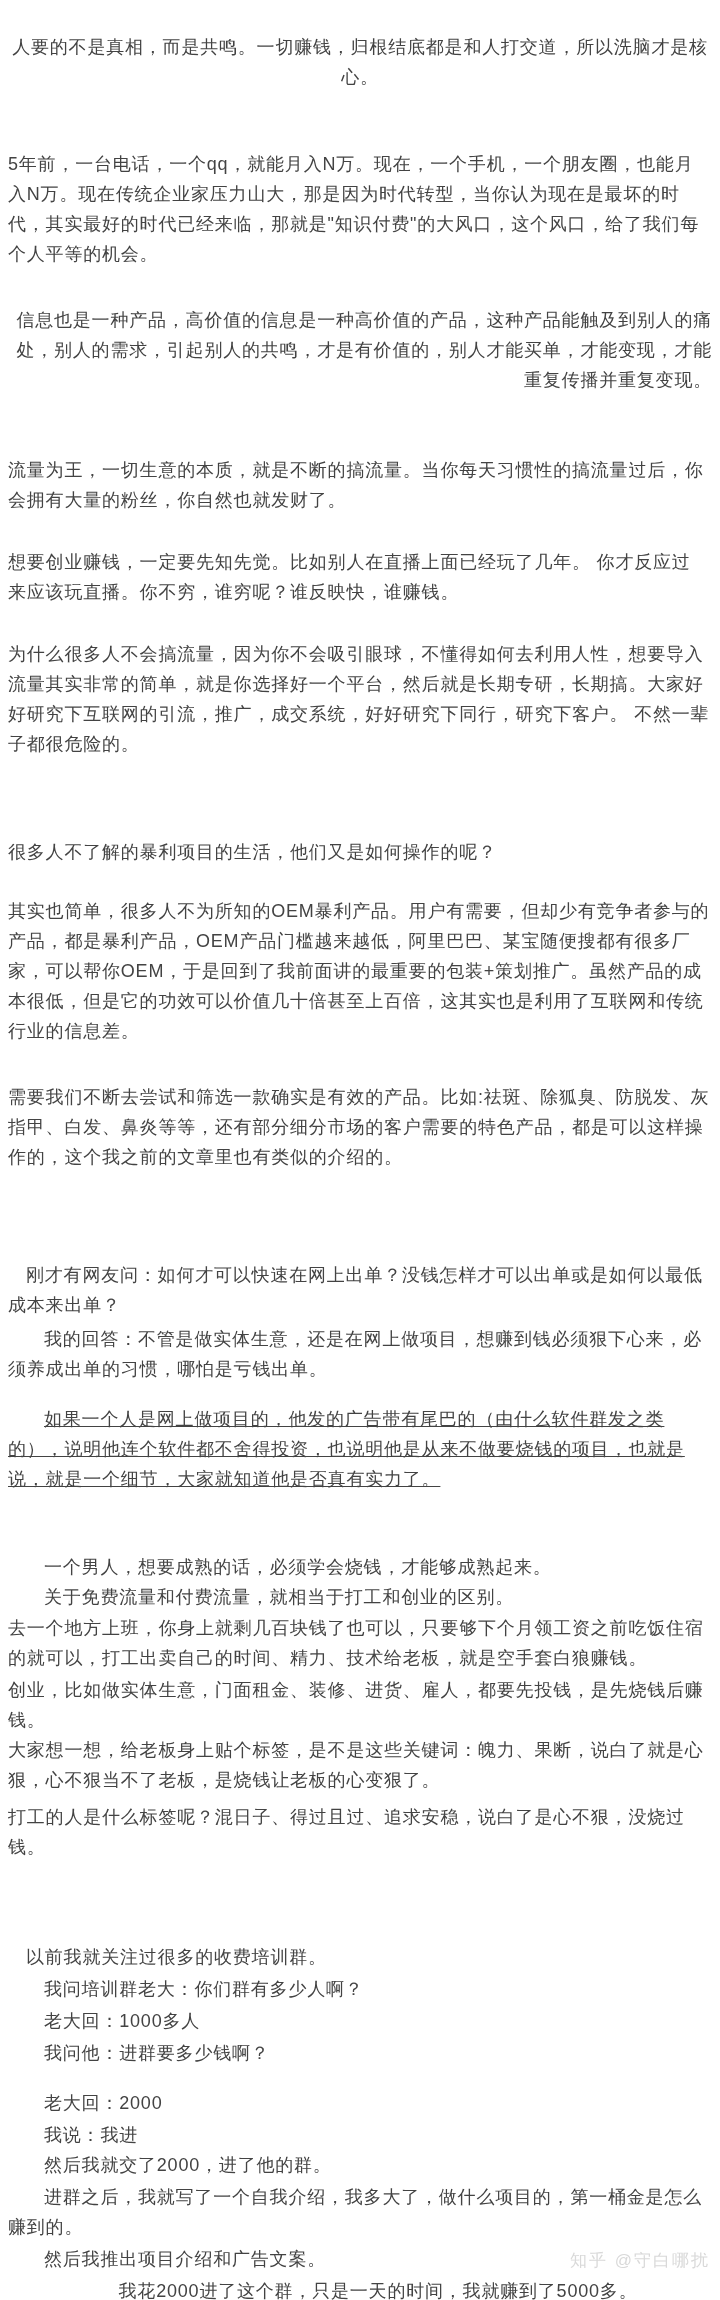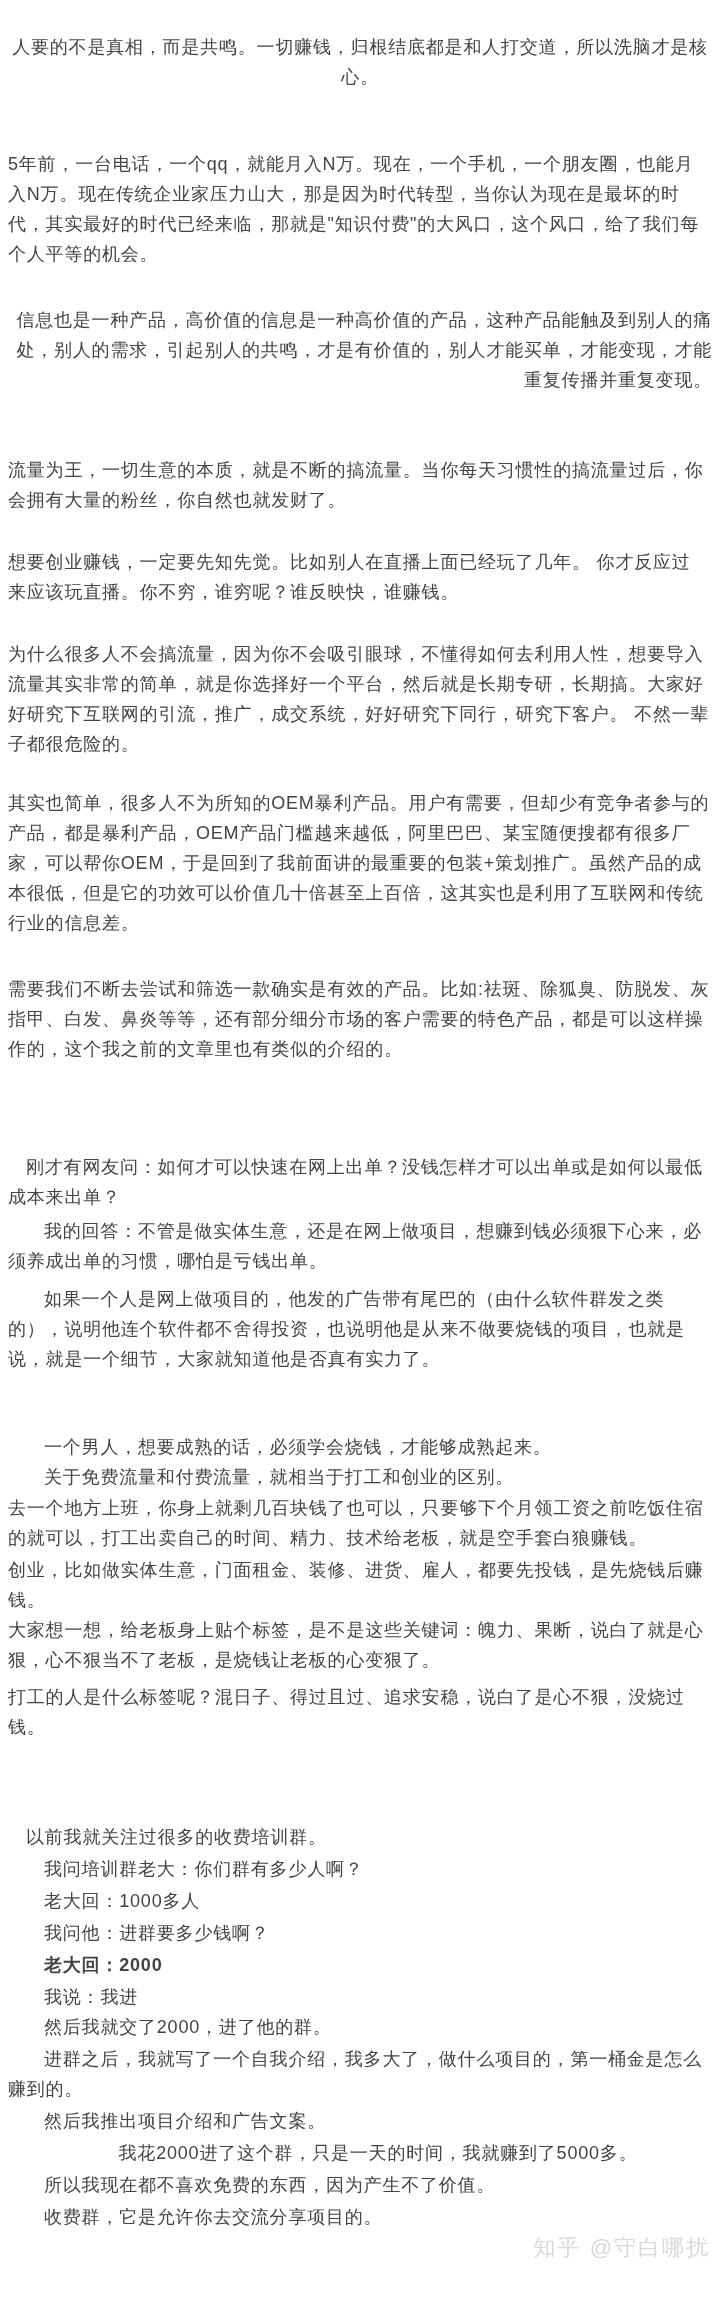--- a/index.html
+++ b/index.html
@@ -18,54 +18,55 @@
     color: #434343;
   }
   .para {
     margin: 0;
     text-align: left;
     word-break: break-all;
   }
   .watermark {
     position: absolute;
     right: 10px;
-    bottom: 37px;
-    font-size: 22px;
+    bottom: 28px;
+    font-size: 17px;
     letter-spacing: 2px;
     color: #d9d9d9;
     user-select: none;
     text-align: center;
   }
 </style>
 </head>
 <body style="background: rgb(255, 255, 255);">
 
 <main id="article" style="color: rgb(67, 67, 67);">
     <p class="para" style="margin-top: 0px; text-indent: 0em; text-align: center;">人要的不是真相，而是共鸣。一切赚钱，归根结底都是和人打交道，所以洗脑才是核心。</p>
     <p class="para" style="margin-top: 57px; text-indent: 0em;">5年前，一台电话，一个qq，就能月入N万。现在，一个手机，一个朋友圈，也能月入N万。现在传统企业家压力山大，那是因为时代转型，当你认为现在是最坏的时代，其实最好的时代已经来临，那就是"知识付费"的大风口，这个风口，给了我们每个人平等的机会。</p>
     <p class="para" style="margin-top: 36px; text-indent: 0em; text-align: right;">信息也是一种产品，高价值的信息是一种高价值的产品，这种产品能触及到别人的痛处，别人的需求，引起别人的共鸣，才是有价值的，别人才能买单，才能变现，才能重复传播并重复变现。</p>
     <p class="para" style="margin-top: 60px; text-indent: 0em;">流量为王，一切生意的本质，就是不断的搞流量。当你每天习惯性的搞流量过后，你会拥有大量的粉丝，你自然也就发财了。</p>
     <p class="para" style="margin-top: 32px; text-indent: 0em;">想要创业赚钱，一定要先知先觉。比如别人在直播上面已经玩了几年。 你才反应过 来应该玩直播。你不穷，谁穷呢？谁反映快，谁赚钱。</p>
     <p class="para" style="margin-top: 32px; text-indent: 0em;">为什么很多人不会搞流量，因为你不会吸引眼球，不懂得如何去利用人性，想要导入流量其实非常的简单，就是你选择好一个平台，然后就是长期专研，长期搞。大家好好研究下互联网的引流，推广，成交系统，好好研究下同行，研究下客户。 不然一辈子都很危险的。</p>
+    <p class="para" style="margin-top: 78px; text-indent: 0em;">很多人不了解的暴利项目的生活，他们又是如何操作的呢？</p>
     <p class="para" style="margin-top: 29px; text-indent: 0em;">其实也简单，很多人不为所知的OEM暴利产品。用户有需要，但却少有竞争者参与的产品，都是暴利产品，OEM产品门槛越来越低，阿里巴巴、某宝随便搜都有很多厂家，可以帮你OEM，于是回到了我前面讲的最重要的包装+策划推广。虽然产品的成本很低，但是它的功效可以价值几十倍甚至上百倍，这其实也是利用了互联网和传统行业的信息差。</p>
     <p class="para" style="margin-top: 36px; text-indent: 0em;">需要我们不断去尝试和筛选一款确实是有效的产品。比如:祛斑、除狐臭、防脱发、灰指甲、白发、鼻炎等等，还有部分细分市场的客户需要的特色产品，都是可以这样操作的，这个我之前的文章里也有类似的介绍的。</p>
     <p class="para" style="margin-top: 88px; text-indent: 1em;">刚才有网友问：如何才可以快速在网上出单？没钱怎样才可以出单或是如何以最低成本来出单？</p>
     <p class="para" style="margin-top: 4px; text-indent: 2em;">我的回答：不管是做实体生意，还是在网上做项目，想赚到钱必须狠下心来，必须养成出单的习惯，哪怕是亏钱出单。</p>
-    <p class="para" style="margin-top: 8px; text-indent: 2em;">如果一个人是网上做项目的，他发的广告带有尾巴的（由什么软件群发之类的），说明他连个软件都不舍得投资，也说明他是从来不做要烧钱的项目，也就是说，就是一个细节，大家就知道他是否真有实力了。</p>
+    <p class="para" style="margin-top: 20px; text-indent: 2em; text-decoration: underline;">如果一个人是网上做项目的，他发的广告带有尾巴的（由什么软件群发之类的），说明他连个软件都不舍得投资，也说明他是从来不做要烧钱的项目，也就是说，就是一个细节，大家就知道他是否真有实力了。</p>
     <p class="para" style="margin-top: 58px; text-indent: 2em;">一个男人，想要成熟的话，必须学会烧钱，才能够成熟起来。</p>
     <p class="para" style="margin-top: 0px; text-indent: 2em;">关于免费流量和付费流量，就相当于打工和创业的区别。</p>
     <p class="para" style="margin-top: 1px; text-indent: 0em;">去一个地方上班，你身上就剩几百块钱了也可以，只要够下个月领工资之前吃饭住宿的就可以，打工出卖自己的时间、精力、技术给老板，就是空手套白狼赚钱。</p>
     <p class="para" style="margin-top: 2px; text-indent: 0em;">创业，比如做实体生意，门面租金、装修、进货、雇人，都要先投钱，是先烧钱后赚钱。</p>
     <p class="para" style="margin-top: 0px; text-indent: 0em;">大家想一想，给老板身上贴个标签，是不是这些关键词：魄力、果断，说白了就是心狠，心不狠当不了老板，是烧钱让老板的心变狠了。</p>
     <p class="para" style="margin-top: 7px; text-indent: 0em;">打工的人是什么标签呢？混日子、得过且过、追求安稳，说白了是心不狠，没烧过钱。</p>
     <p class="para" style="margin-top: 80px; text-indent: 1em;">以前我就关注过很多的收费培训群。</p>
     <p class="para" style="margin-top: 2px; text-indent: 2em;">我问培训群老大：你们群有多少人啊？</p>
     <p class="para" style="margin-top: 2px; text-indent: 2em;">老大回：1000多人</p>
     <p class="para" style="margin-top: 2px; text-indent: 2em;">我问他：进群要多少钱啊？</p>
-    <p class="para" style="margin-top: 2px; text-indent: 2em; font-weight: bold;">老大回：2000</p>
+    <p class="para" style="margin-top: 20px; text-indent: 2em;">老大回：2000</p>
     <p class="para" style="margin-top: 2px; text-indent: 2em;">我说：我进</p>
     <p class="para" style="margin-top: 0px; text-indent: 2em;">然后我就交了2000，进了他的群。</p>
     <p class="para" style="margin-top: 2px; text-indent: 2em;">进群之后，我就写了一个自我介绍，我多大了，做什么项目的，第一桶金是怎么赚到的。</p>
     <p class="para" style="margin-top: 2px; text-indent: 2em;">然后我推出项目介绍和广告文案。</p>
     <p class="para" style="margin-top: 2px; text-indent: 2em; text-align: center;">我花2000进了这个群，只是一天的时间，我就赚到了5000多。</p>
     <p class="para" style="margin-top: 2px; text-indent: 2em;">所以我现在都不喜欢免费的东西，因为产生不了价值。</p>
     <p class="para" style="margin-top: 2px; text-indent: 2em;">收费群，它是允许你去交流分享项目的。</p>
   </main>
 
 <div class="watermark" style="color: rgb(217, 217, 217);">知乎 @守白哪扰</div>

